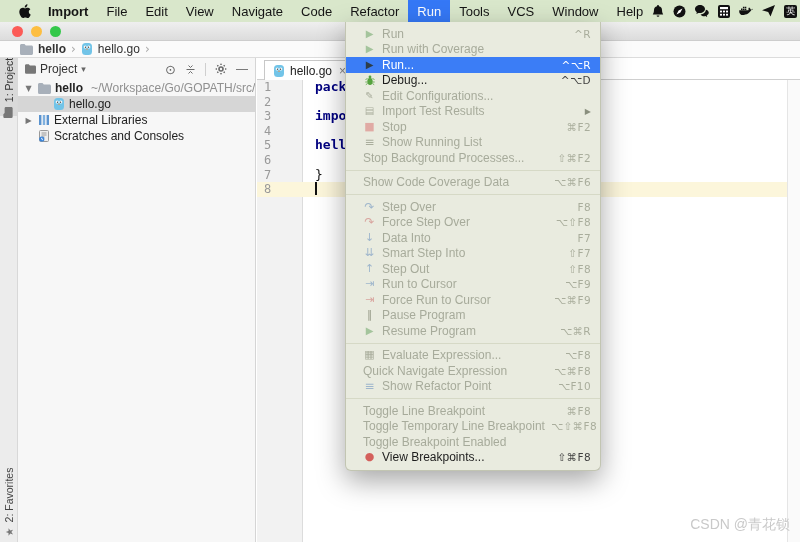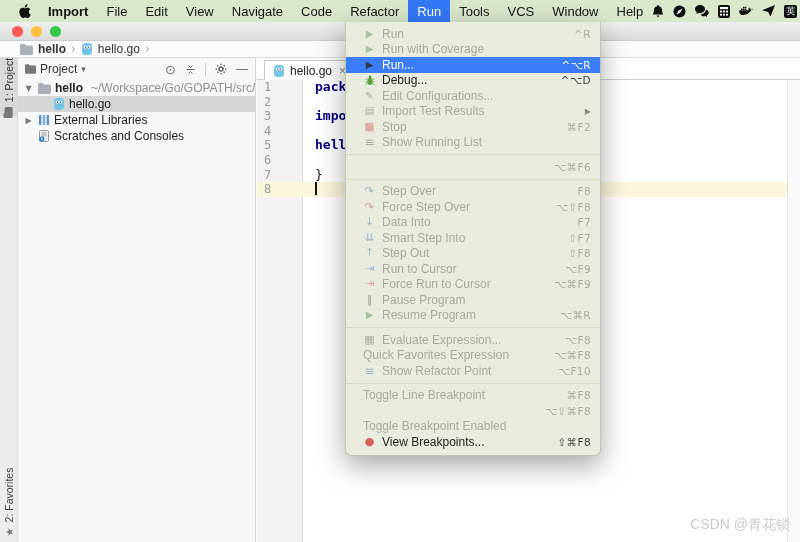--- a/index.html
+++ b/index.html
@@ -387,22 +387,27 @@
       </span>
       <span class="mi-label">Stop</span>
       <span class="mi-sc gl">⌘F2</span>
     </div>
     <div class="menu-item disabled">
       <span class="mi-icon c-gray">
         <span class="gl" style="font-size:12px">≡</span>
       </span>
       <span class="mi-label">Show Running List</span>
     </div>
+    <div class="menu-item disabled">
+      <span class="mi-label">Stop Background Processes...</span>
+      <span class="mi-sc gl">⇧⌘F2</span>
+    </div>
     <div class="menu-sep"></div>
     <div class="menu-item disabled">
+      <span class="mi-label">Show Code Coverage Data</span>
       <span class="mi-sc gl">⌥⌘F6</span>
     </div>
     <div class="menu-sep"></div>
     <div class="menu-item disabled">
       <span class="mi-icon c-fblue">
         <span class="gl" style="font-size:12px">↷</span>
       </span>
       <span class="mi-label">Step Over</span>
       <span class="mi-sc gl">F8</span>
     </div>
@@ -463,36 +468,37 @@
     </div>
     <div class="menu-sep"></div>
     <div class="menu-item disabled">
       <span class="mi-icon c-gray">
         <span class="gl" style="font-size:11px">▦</span>
       </span>
       <span class="mi-label">Evaluate Expression...</span>
       <span class="mi-sc gl">⌥F8</span>
     </div>
     <div class="menu-item disabled">
-      <span class="mi-label">Quick Favorites Expression</span>
+      <span class="mi-label">Quick Navigate Expression</span>
       <span class="mi-sc gl">⌥⌘F8</span>
     </div>
     <div class="menu-item disabled">
       <span class="mi-icon c-fblue">
         <span class="gl" style="font-size:12px">≡</span>
       </span>
       <span class="mi-label">Show Refactor Point</span>
       <span class="mi-sc gl">⌥F10</span>
     </div>
     <div class="menu-sep"></div>
     <div class="menu-item disabled">
       <span class="mi-label">Toggle Line Breakpoint</span>
       <span class="mi-sc gl">⌘F8</span>
     </div>
     <div class="menu-item disabled">
+      <span class="mi-label">Toggle Temporary Line Breakpoint</span>
       <span class="mi-sc gl">⌥⇧⌘F8</span>
     </div>
     <div class="menu-item disabled">
       <span class="mi-label">Toggle Breakpoint Enabled</span>
     </div>
     <div class="menu-item enabled">
       <span class="mi-icon c-red">
         <span class="gl" style="font-size:11px">●</span>
       </span>
       <span class="mi-label">View Breakpoints...</span>

